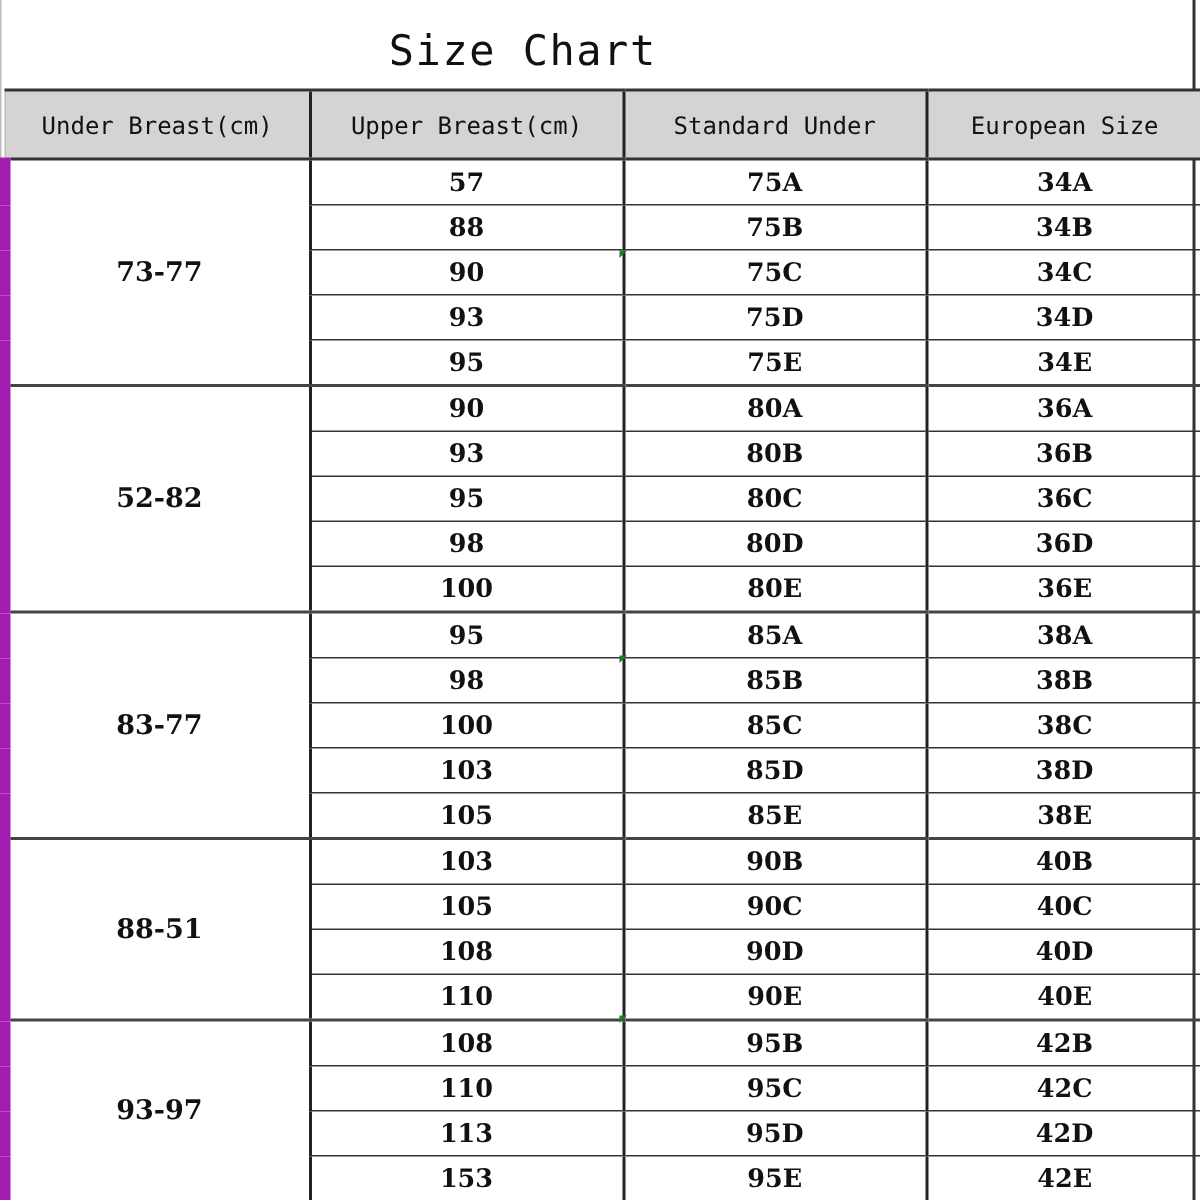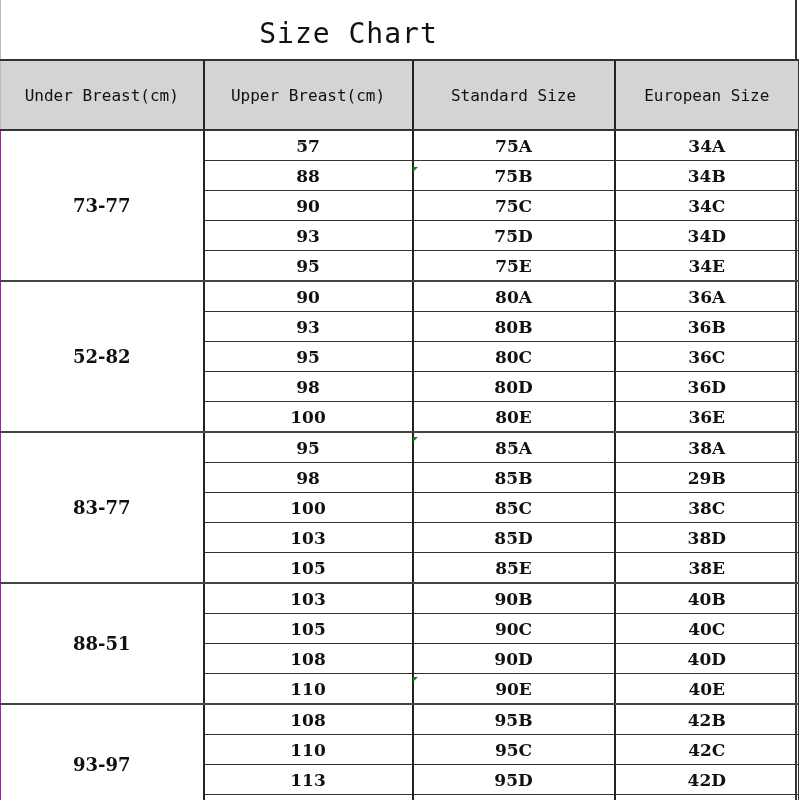--- a/index.html
+++ b/index.html
@@ -9,46 +9,46 @@
            border-left: 1px solid #bbb; border-right: 2px solid #333; box-sizing: border-box; }
   .title { position: absolute; left: 0; top: 0; width: 697px; height: 60px;
            display: flex; align-items: center; justify-content: center;
            font-family: "DejaVu Sans Mono", "Liberation Mono", monospace;
            font-size: 28px; letter-spacing: 1px; padding-top: 6px; box-sizing: border-box; text-align: right; }
   table { position: absolute; left: 0; top: 59px; border-collapse: collapse; table-layout: fixed; width: 798px; }
   col.c1 { width: 203px; } col.c2 { width: 209px; } col.c3 { width: 202px; } col.c4 { width: 184px; }
   th { background: #d4d4d4; height: 44px; font-weight: normal;
        font-family: "DejaVu Sans Mono", "Liberation Mono", monospace; font-size: 16px;
        border-top: 2px solid #333; border-bottom: 2px solid #333;
-       border-left: 2px solid #222; border-right: 1px solid #333; padding: 12px; white-space: nowrap; }
+       border-left: 2px solid #222; border-right: 1px solid #333; padding: 0; white-space: nowrap; }
   th:first-child { border-left: 1px solid #bbb; }
   td { height: 29px; padding: 0; text-align: center; font-size: 17px; font-weight: bold;
        border: 1px solid #333; border-left: 2px solid #222; }
-  td.group { border-left: 1px solid #a21caf; border-bottom: 2px solid #444; font-size: 18px; }
+  td.group { border-left: 7px solid #a21caf; border-bottom: 2px solid #444; font-size: 18px; }
   tr.grp-end td { border-bottom: 2px solid #444; }
   .marker { position: absolute; width: 0; height: 0; border-top: 5px solid #1e7b1e; border-right: 5px solid transparent; }
 </style>
 </head>
 <body>
 
 <div class="frame"></div>
 <div class="title">Size Chart</div>
 
 <table>
   <colgroup>
       <col class="c1">
       <col class="c2">
       <col class="c3">
       <col class="c4">
     </colgroup>
   <thead>
     <tr>
       <th>Under Breast(cm)</th>
       <th>Upper Breast(cm)</th>
-      <th>Standard Size</th>
+      <th>Standard Under</th>
       <th>European Size</th>
     </tr>
   </thead>
   <tbody>
 
     <tr>
       <td class="group" rowspan="5">73-77</td>
       <td>57</td>
       <td>75A</td>
       <td>34A</td>
@@ -103,21 +103,21 @@
 
     <tr>
       <td class="group" rowspan="5">83-77</td>
       <td>95</td>
       <td>85A</td>
       <td>38A</td>
     </tr>
     <tr>
       <td>98</td>
       <td>85B</td>
-      <td>29B</td>
+      <td>38B</td>
     </tr>
     <tr>
       <td>100</td>
       <td>85C</td>
       <td>38C</td>
     </tr>
     <tr>
       <td>103</td>
       <td>85D</td>
       <td>38D</td>

